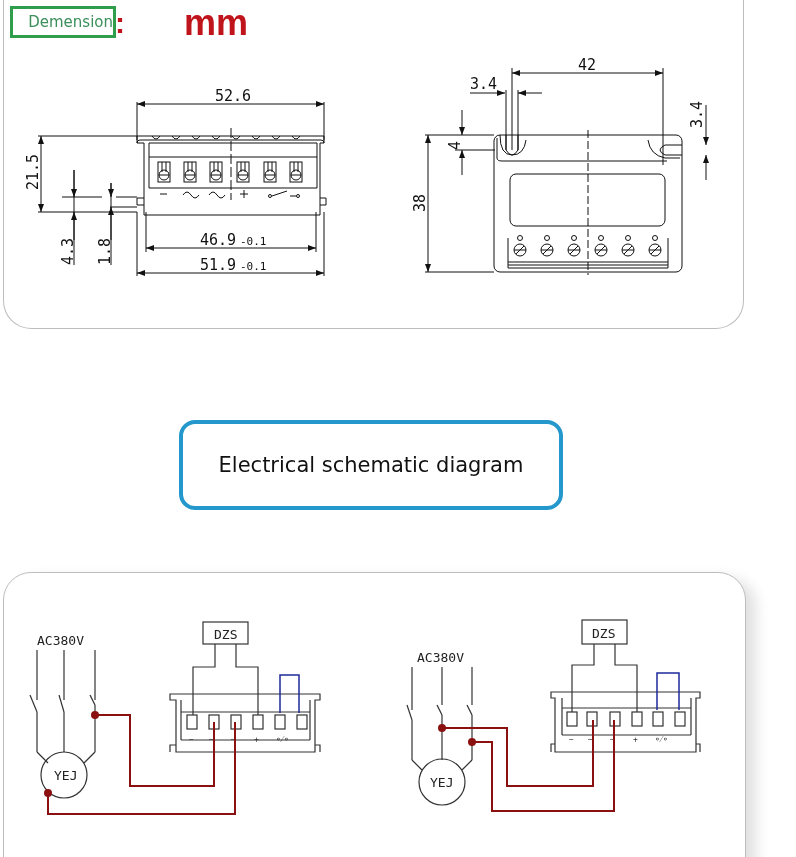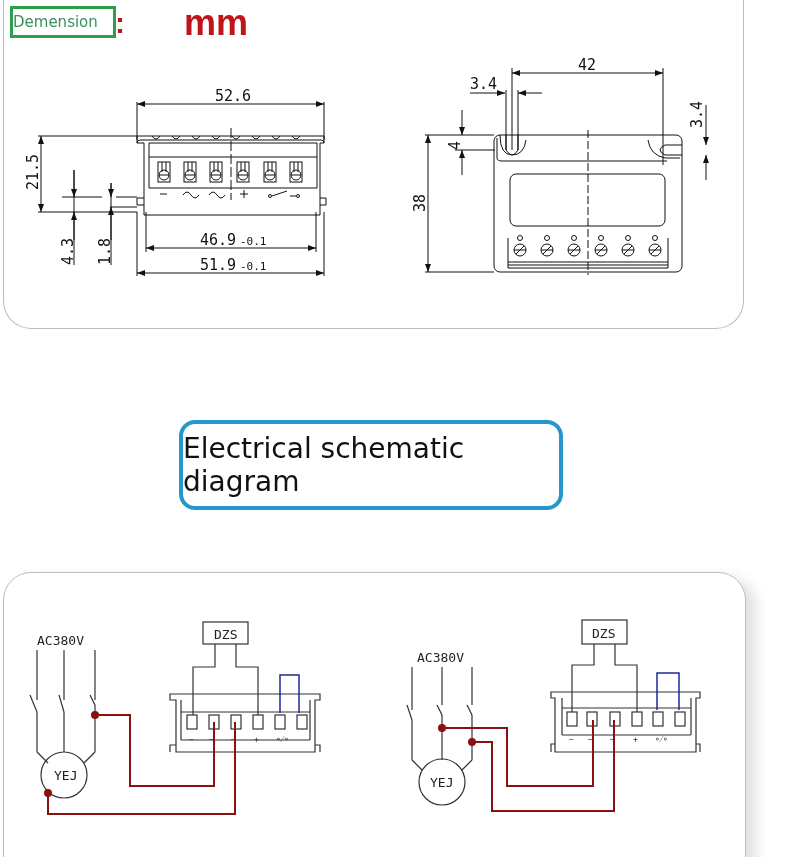--- a/index.html
+++ b/index.html
@@ -1,23 +1,23 @@
 <!DOCTYPE html>
 <html><head>
 <meta charset="utf-8">
 <style>
   html, body { margin:0; padding:0; background:#ffffff; }
   body { width:796px; height:857px; position:relative; overflow:hidden; font-family:"DejaVu Sans", sans-serif; }
   .panel { position:absolute; background:#fff; border:1px solid #bdbdbd; }
   #dim-panel { left:3px; top:-30px; width:739px; height:358px; border-radius:0 0 28px 28px; border-top:none; }
   #schem-panel { left:3px; top:572px; width:741px; height:320px; border-radius:28px 28px 0 0; box-shadow: 10px 6px 14px rgba(0,0,0,0.12); }
-  .dim-tag { position:absolute; left:10px; top:6px; width:106px; height:32px; border:3px solid #2e9d4c; box-sizing:border-box; color:#3a8f5a; font-family:"DejaVu Sans", sans-serif; font-size:15px; line-height:26px; text-align:left; background:#fff; }
+  .dim-tag { position:absolute; left:10px; top:6px; width:106px; height:32px; border:3px solid #2e9d4c; box-sizing:border-box; color:#3a8f5a; font-family:"DejaVu Sans", sans-serif; font-size:15px; line-height:26px; text-align:right; background:#fff; }
   .unit-colon { position:absolute; left:115px; top:6px; font-family:"Liberation Sans", sans-serif; font-weight:bold; color:#c0141c; font-size:30px; }
   .unit { position:absolute; left:148px; top:2px; font-family:"Liberation Sans", sans-serif; font-weight:bold; color:#c0141c; font-size:36px;margin-left:36px; }
-  .section-btn { position:absolute; left:179px; top:420px; width:384px; height:90px; border:4px solid #2497cc; border-radius:16px; box-sizing:border-box; display:flex; align-items:center; justify-content:center; font-family:"DejaVu Sans", sans-serif; font-size:28px; color:#111; background:#fff; }
+  .section-btn { position:absolute; left:179px; top:420px; width:384px; height:90px; border:4px solid #2497cc; border-radius:16px; box-sizing:border-box; display:flex; align-items:center; justify-content:center; font-family:"DejaVu Sans", sans-serif; font-size:21px; color:#111; background:#fff; }
   svg text { font-family:"DejaVu Sans Mono", monospace; }
   .draw { position:absolute; left:0; top:0; }
 </style>
 </head>
 <body>
 
 <div class="panel" id="dim-panel"></div>
 
 <div class="dim-tag">Demension</div>
 <div class="unit-colon">:</div>

